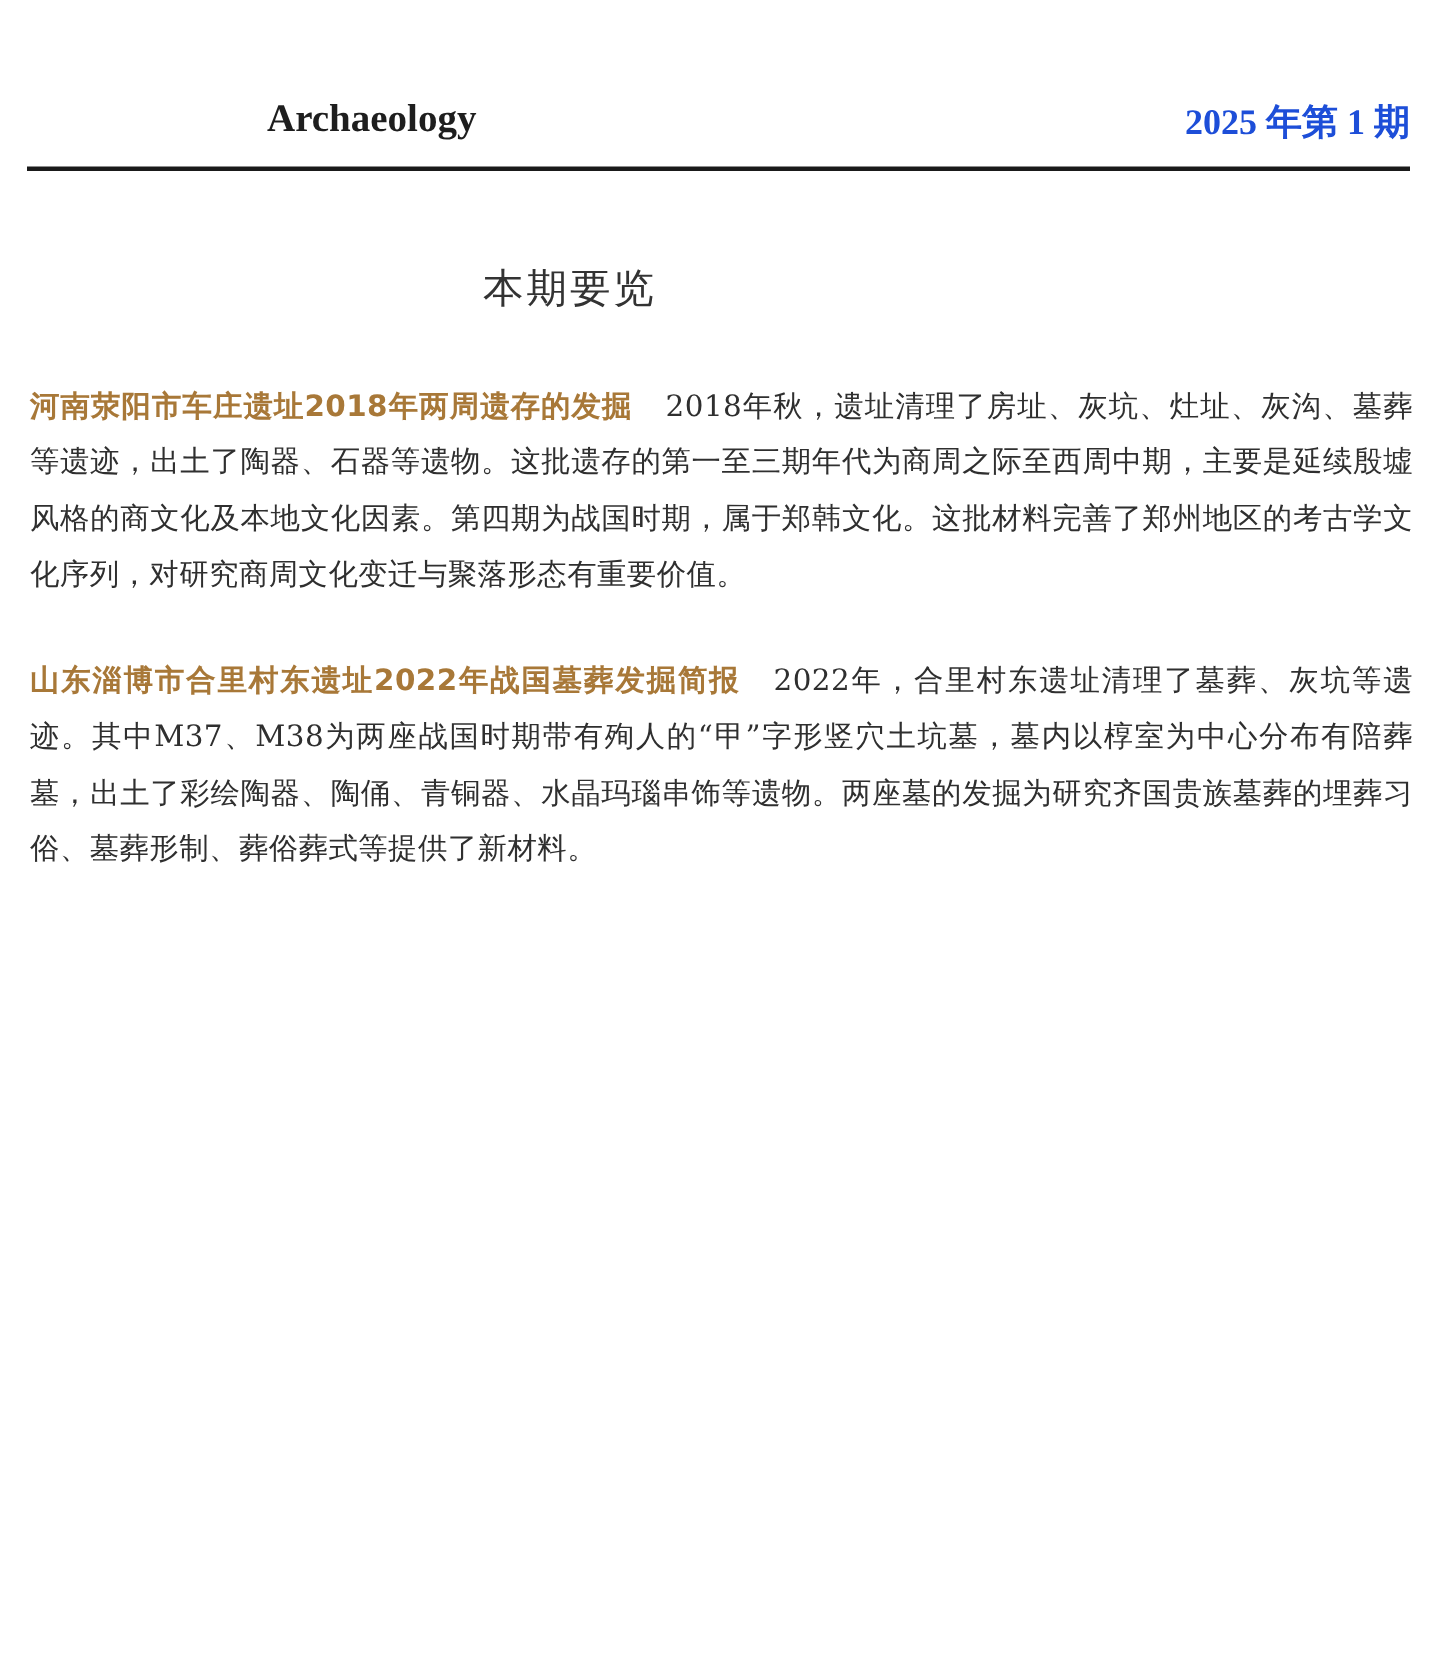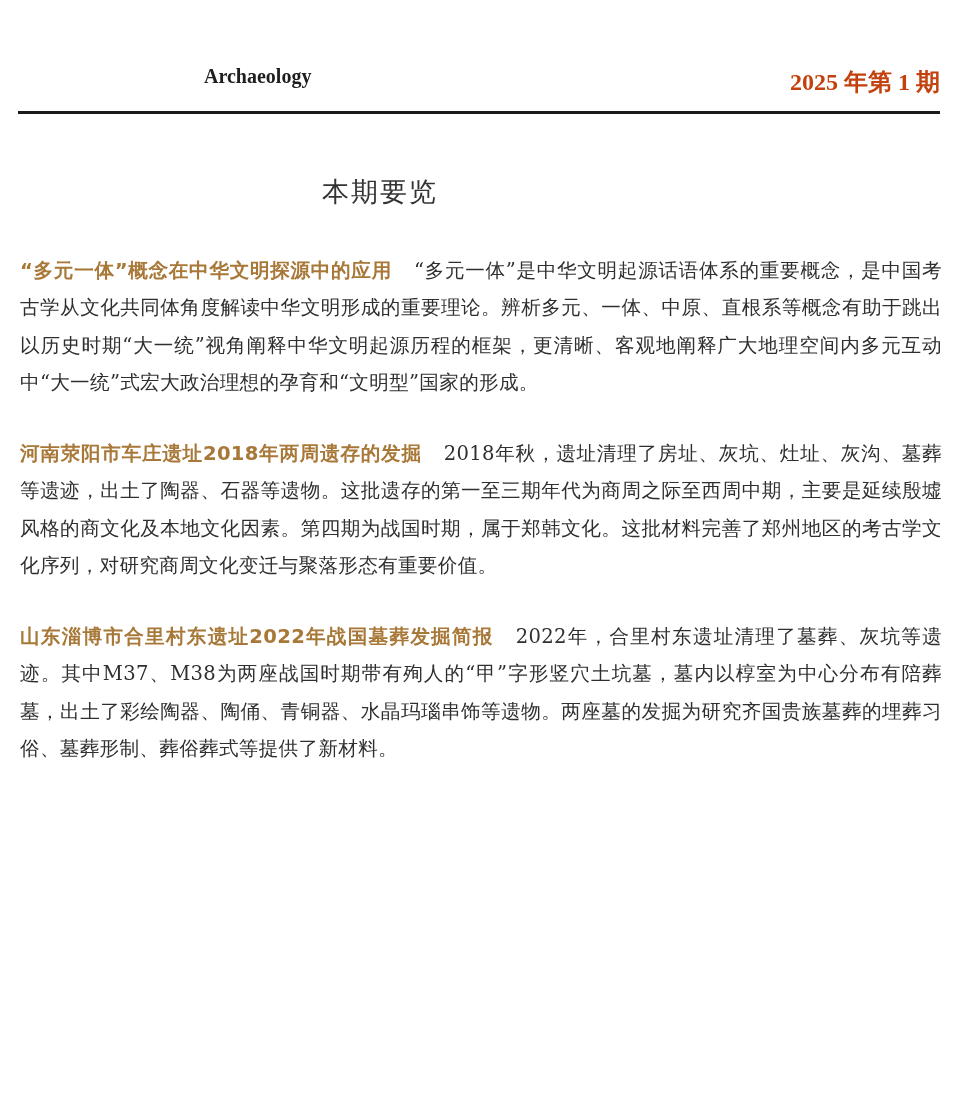--- a/index.html
+++ b/index.html
@@ -32,34 +32,33 @@
       font-style: italic;
       color: #9a6a2c;
       letter-spacing: 18px;
       line-height: 1;
     }
     .logo-en {
       position: absolute;
       left: 160px;
       top: 56px;
       font-family: "Liberation Serif", serif;
-      font-size: 20px;
+      font-size: 26px;
       font-weight: bold;
       color: #1e1e1e;
       line-height: 1;
-      margin-left: 26px;
     }
     .issue {
       position: absolute;
       right: 0px;
       top: 60px;
       font-family: "Liberation Serif", "DejaVu Serif", serif;
       font-size: 24px;
       font-weight: bold;
-      color: #c2410c;
+      color: #1d4ed8;
       line-height: 1;
     }
     .header-rule {
       position: absolute;
       left: 0;
       top: 101px;
       width: 922px;
       height: 3px;
       background: #1a1a1a;
     }
@@ -108,21 +107,18 @@
 <div class="header">
   <div class="logo-en">Archaeology</div>
   <div class="issue">2025 年第 1 期</div>
   <div class="header-rule"></div>
 </div>
 
 <div class="section-title">本期要览</div>
 
 <div class="entries">
   <p class="entry">
-    <span class="entry-title">“多元一体”概念在中华文明探源中的应用</span><span class="entry-gap"></span><span class="entry-body">“多元一体”是中华文明起源话语体系的重要概念，是中国考古学从文化共同体角度解读中华文明形成的重要理论。辨析多元、一体、中原、直根系等概念有助于跳出以历史时期“大一统”视角阐释中华文明起源历程的框架，更清晰、客观地阐释广大地理空间内多元互动中“大一统”式宏大政治理想的孕育和“文明型”国家的形成。</span>
-  </p>
-  <p class="entry">
     <span class="entry-title">河南荥阳市车庄遗址2018年两周遗存的发掘</span><span class="entry-gap"></span><span class="entry-body">2018年秋，遗址清理了房址、灰坑、灶址、灰沟、墓葬等遗迹，出土了陶器、石器等遗物。这批遗存的第一至三期年代为商周之际至西周中期，主要是延续殷墟风格的商文化及本地文化因素。第四期为战国时期，属于郑韩文化。这批材料完善了郑州地区的考古学文化序列，对研究商周文化变迁与聚落形态有重要价值。</span>
   </p>
   <p class="entry">
     <span class="entry-title">山东淄博市合里村东遗址2022年战国墓葬发掘简报</span><span class="entry-gap"></span><span class="entry-body">2022年，合里村东遗址清理了墓葬、灰坑等遗迹。其中M37、M38为两座战国时期带有殉人的“甲”字形竖穴土坑墓，墓内以椁室为中心分布有陪葬墓，出土了彩绘陶器、陶俑、青铜器、水晶玛瑙串饰等遗物。两座墓的发掘为研究齐国贵族墓葬的埋葬习俗、墓葬形制、葬俗葬式等提供了新材料。</span>
   </p>
 </div>
 
 </body></html>

